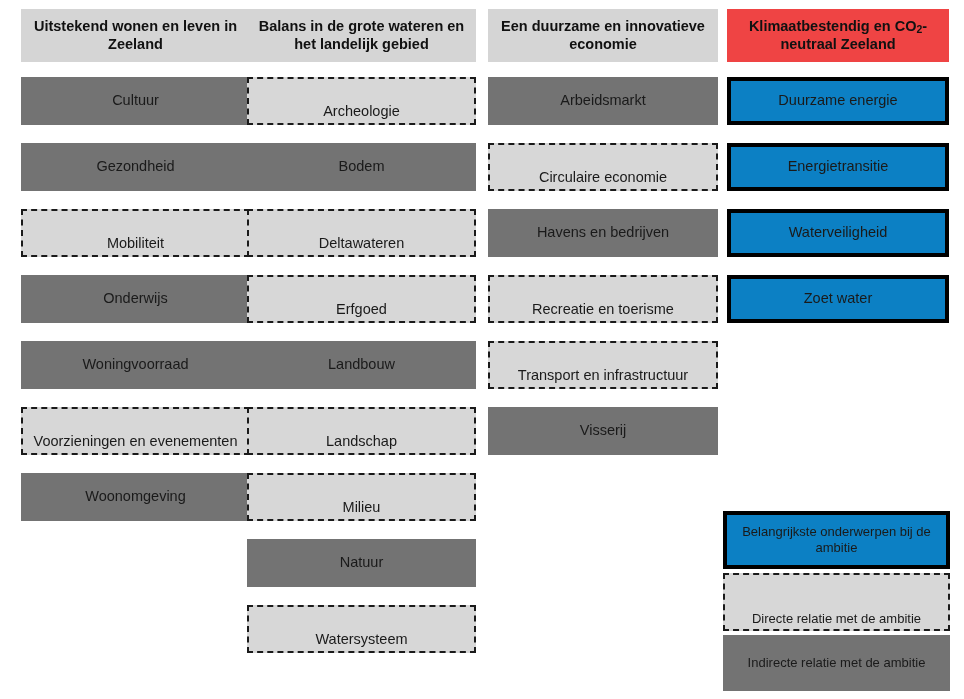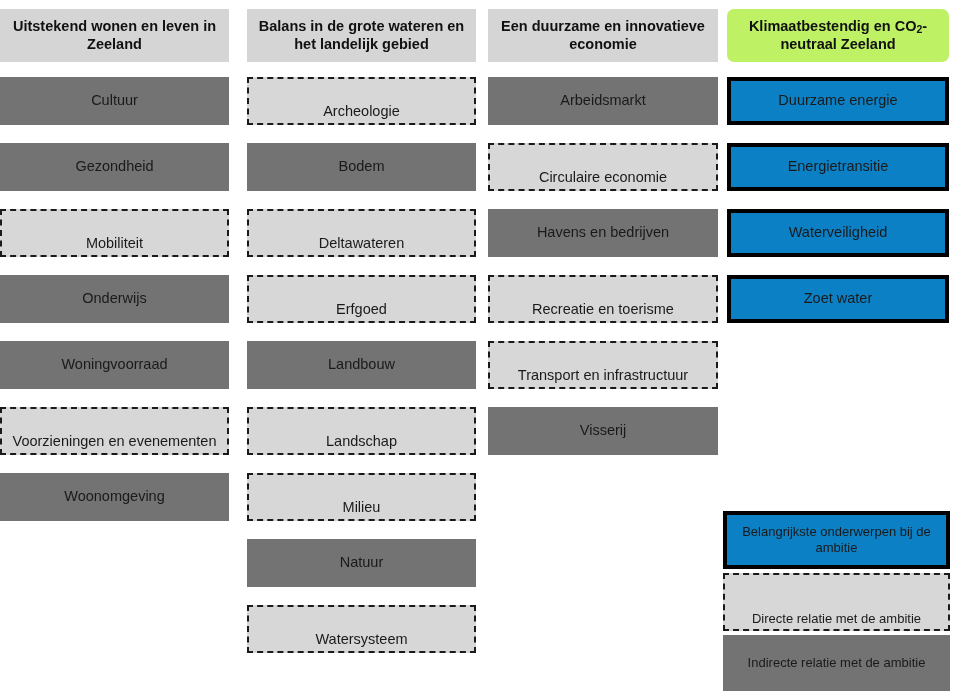--- a/index.html
+++ b/index.html
@@ -13,21 +13,21 @@
   }
   #board{
     position:absolute;
     left:0;top:0;width:964px;height:699px;
   }
   .col{
     position:absolute;
     top:9px;
     width:229px;
   }
-  #col-0{left:0;}
+  #col-0{left:21px;}
   #col-1{left:247px;}
   #col-2{left:488px;width:230px;}
   #col-3{left:727px;width:222px;}
 
   .cell{
     box-sizing:border-box;
     width:100%;
     height:48px;
     margin-bottom:18px;
     display:flex;
@@ -44,23 +44,22 @@
   
   .cell.header{
     height:53px;
     background:#d5d5d5;
     font-weight:bold;
     color:#111;
     border:0;
     margin-bottom:15px;
   }
   .cell.header.blue{
-    background:#bef264;
+    background:#ef4444;
     color:#111;
-    border-radius:7px;
   }
 
   
   .cell.indirect{
     background:#737373;
     border:0;
   }
   
   .cell.direct{
     background:#d7d7d7;

